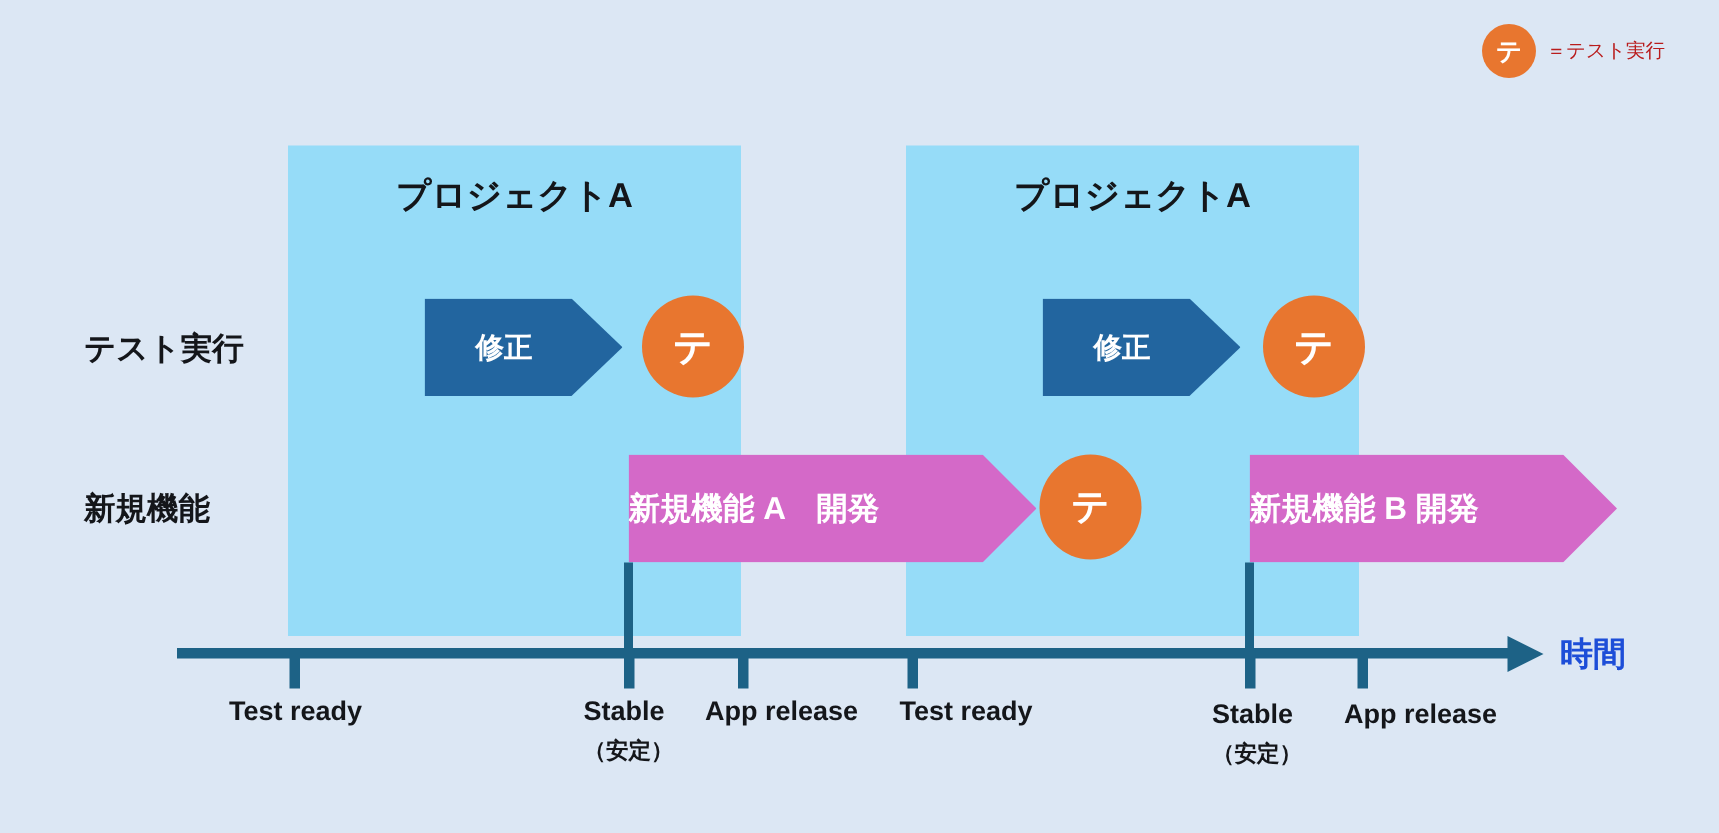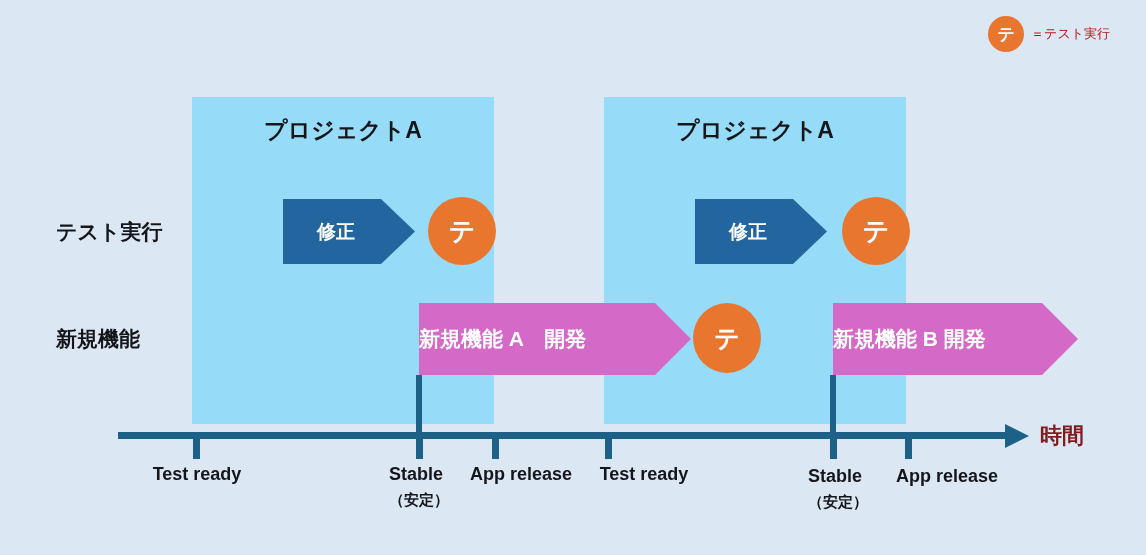--- a/index.html
+++ b/index.html
@@ -145,21 +145,21 @@
     border-left: 24px solid #1d6286;
     border-top: 12px solid transparent;
     border-bottom: 12px solid transparent;
   }
   .axis-name {
     position: absolute;
     left: 1040px;
     top: 421px;
     font-size: 22px;
     font-weight: bold;
-    color: #7f1d1d;
+    color: #1d4ed8;
   }
   .tick {
     position: absolute;
     top: 432px;
     width: 7px;
     height: 27px;
     background: #1d6286;
   }
   .dashed {
     position: absolute;

